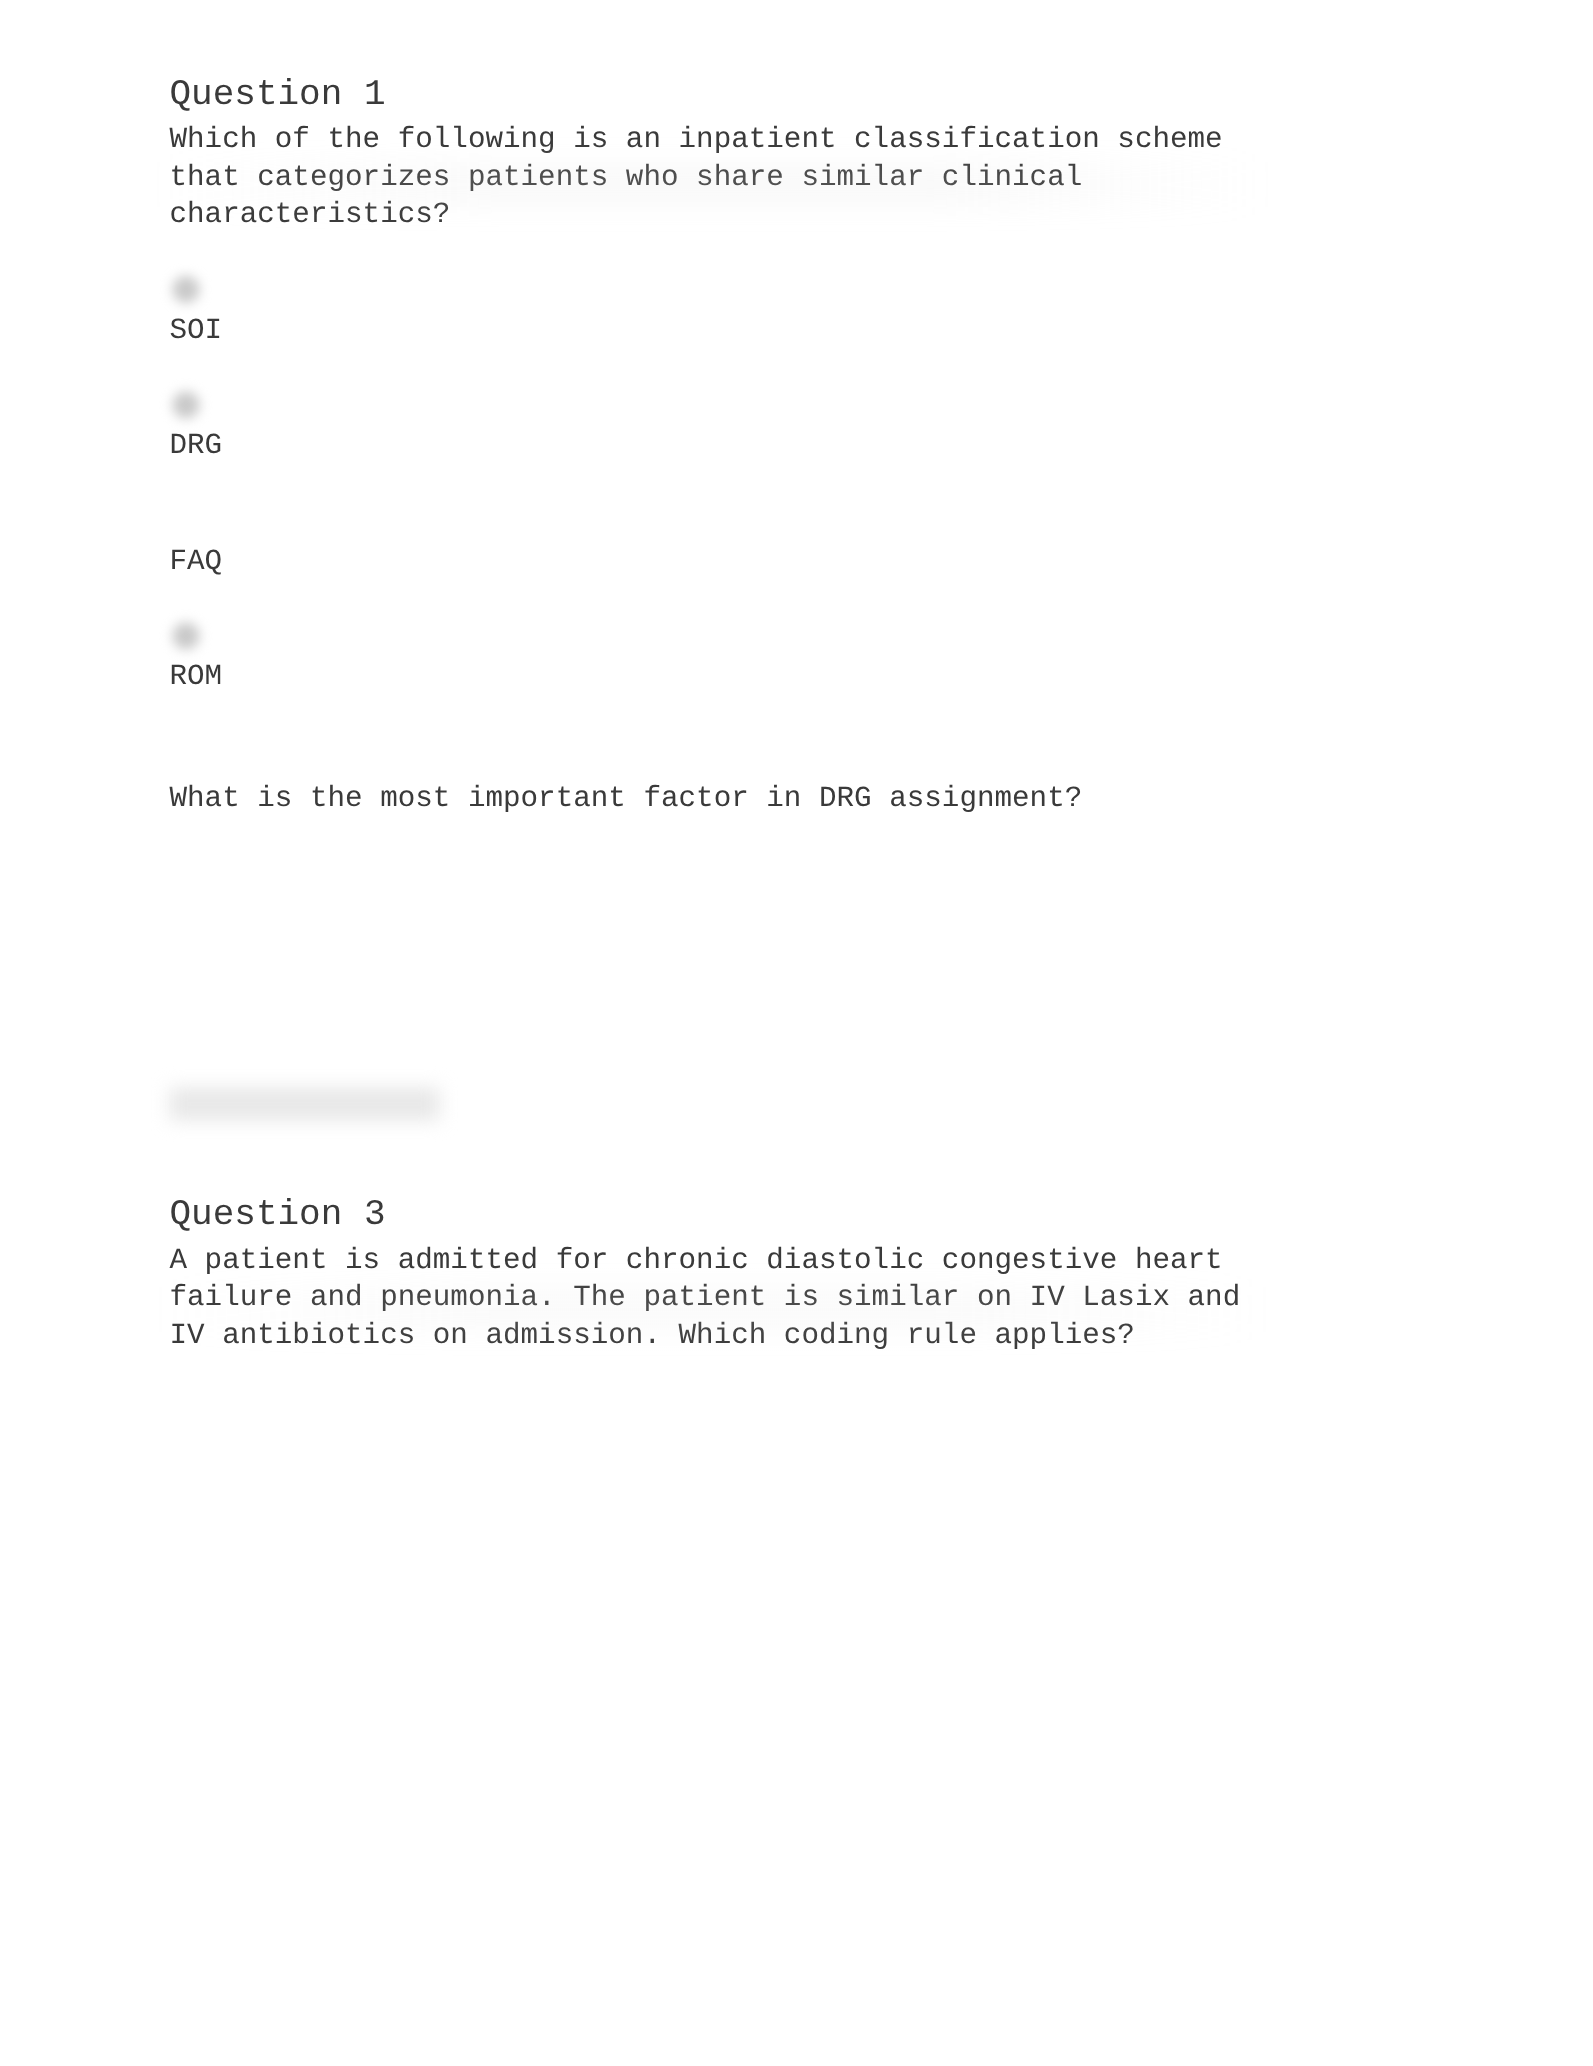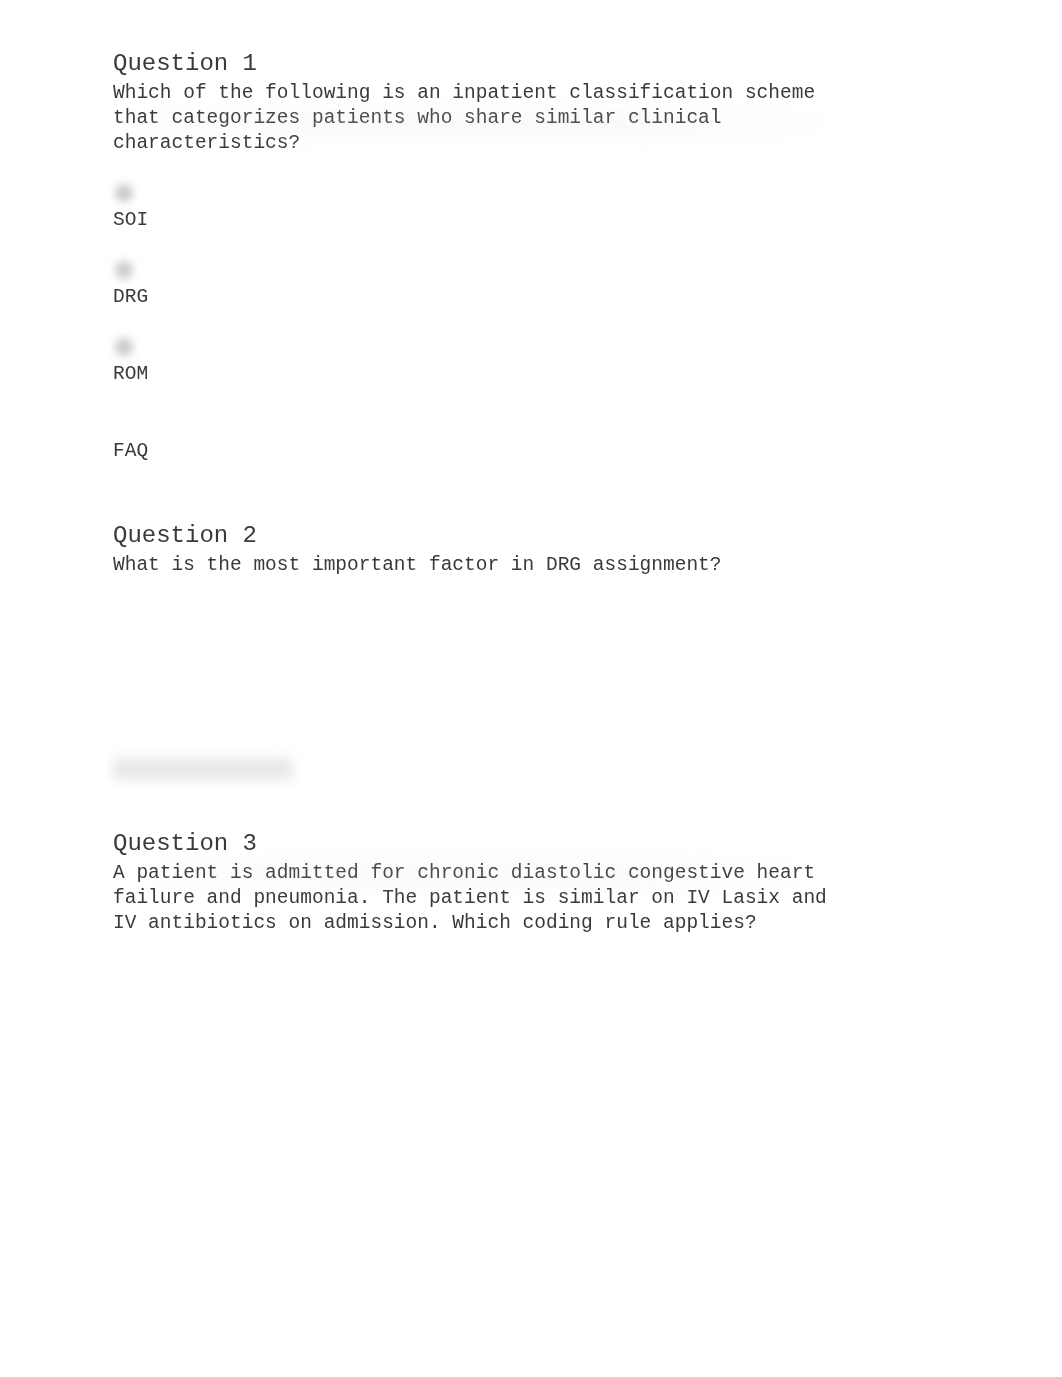--- a/index.html
+++ b/index.html
@@ -110,32 +110,31 @@
       <div class="radio-blur"></div>
       <div class="answer-text">SOI</div>
     </div>
 
     <div class="answer-option">
       <div class="radio-blur"></div>
       <div class="answer-text">DRG</div>
     </div>
 
     <div class="answer-option">
-      <div class="radio-blur"></div>
-      <div class="answer-text">ROM</div>
+      <div class="hidden-radio"></div>
+      <div class="answer-text">FAQ</div>
     </div>
 
     <div class="answer-option">
-      <div class="hidden-radio"></div>
-      <div class="answer-text">FAQ</div>
+      <div class="radio-blur"></div>
+      <div class="answer-text">ROM</div>
     </div>
   </div>
 
   <div class="question-block q2">
-    <h2 class="question-title">Question 2</h2>
     <p class="question-text">What is the most important factor in DRG assignment?</p>
     <div class="blur-strip"></div>
   </div>
 
   <div class="question-block">
     <h2 class="question-title">Question 3</h2>
     <p class="question-text">A patient is admitted for chronic diastolic congestive heart failure and pneumonia. The patient is similar on IV Lasix and IV antibiotics on admission. Which coding rule applies?</p>
   </div>
 
 </div>

